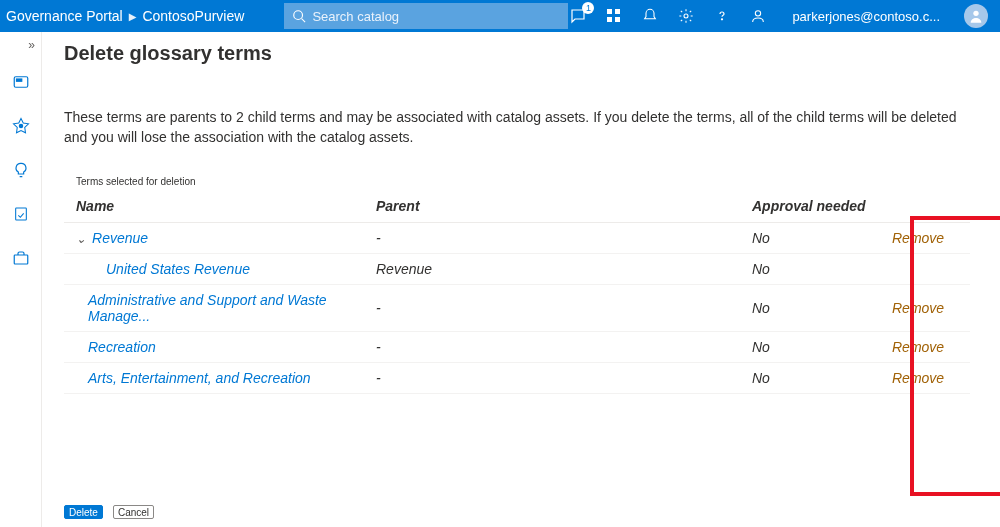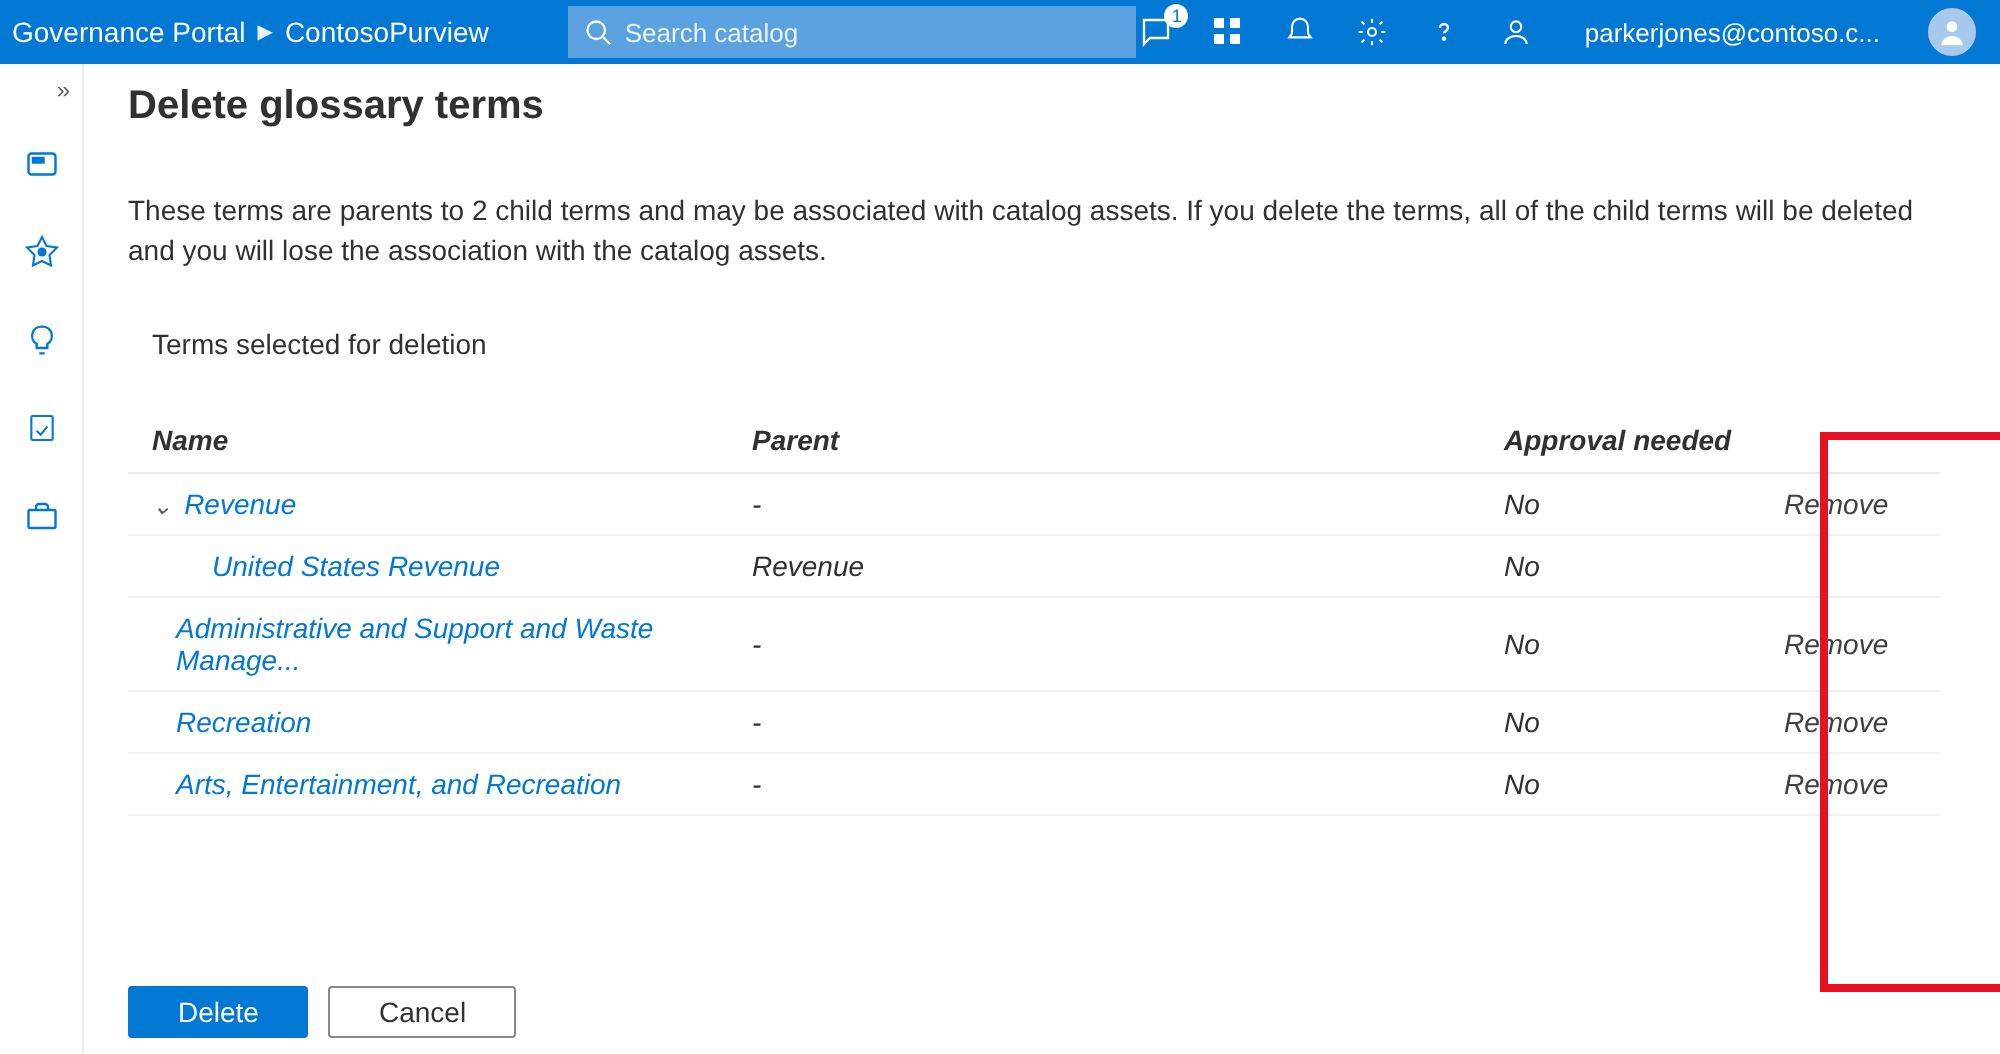--- a/index.html
+++ b/index.html
@@ -104,33 +104,33 @@
   .main {
     flex: 1;
     padding: 10px 30px 0 22px;
     display: flex;
     flex-direction: column;
     position: relative;
   }
   h1.page-title {
     font-size: 20px;
     font-weight: 600;
-    margin-bottom: 30px;
+    margin-bottom: 42px;
   }
   .description {
     font-size: 14px;
     color: #323130;
     line-height: 1.45;
     margin-bottom: 28px;
     max-width: 900px;
   }
   .section-label {
-    font-size: 14px;
+    font-size: 10px;
     font-weight: 400;
-    margin-bottom: 24px;
+    margin-bottom: 3px;
     padding-left: 12px;
   }
 
   table.terms {
     width: 100%;
     border-collapse: collapse;
     font-style: italic;
   }
   table.terms th {
     text-align: left;
@@ -153,43 +153,43 @@
   .chev {
     display: inline-block;
     margin-right: 6px;
     color: #605e5c;
     font-size: 12px;
   }
   .indent1 { padding-left: 30px; display: inline-block;}
   .indent0 { padding-left: 12px; display: inline-block;}
   td.parent-col { color:#323130; }
   td.remove-col { }
-  .remove-link { color:#404040; cursor:pointer; }
+  .remove-link { color:#a16207; cursor:pointer; }
 
   .red-box {
     position: absolute;
     border: 4px solid #e81123;
     pointer-events: none;
     left: 868px;
     top: 184px;
     width: 100px;
     height: 280px;
   }
 
   .footer-actions {
     position: absolute;
     left: 64px;
     bottom: 8px;
     display: flex;
     gap: 10px;
   }
   .btn {
-    height: 26px;
-    padding: 0 24px;
-    font-size: 14px;
+    height: 14px;
+    padding: 0 4px;
+    font-size: 10px;
     border-radius: 2px;
     cursor: pointer;
   }
   .btn-primary {
     background: #0078d4;
     color: #fff;
     border: 1px solid #0078d4;
   }
   .btn-default {
     background: #fff;

